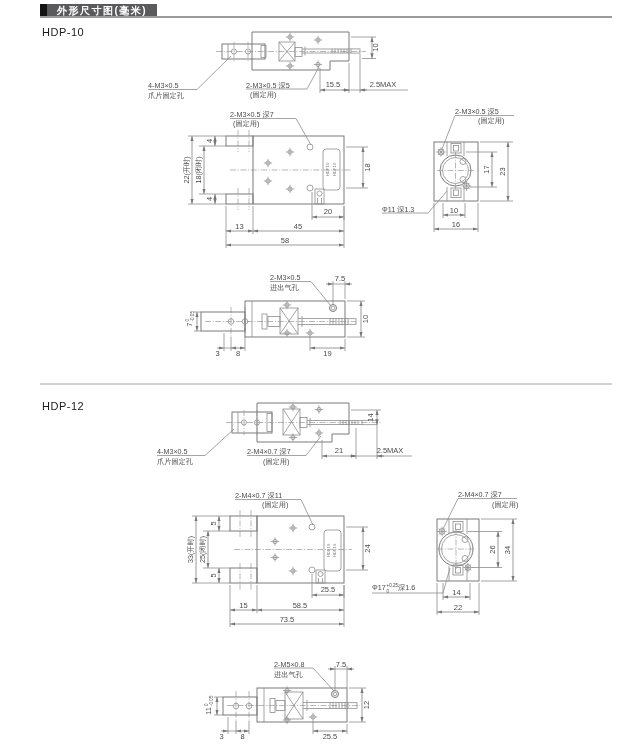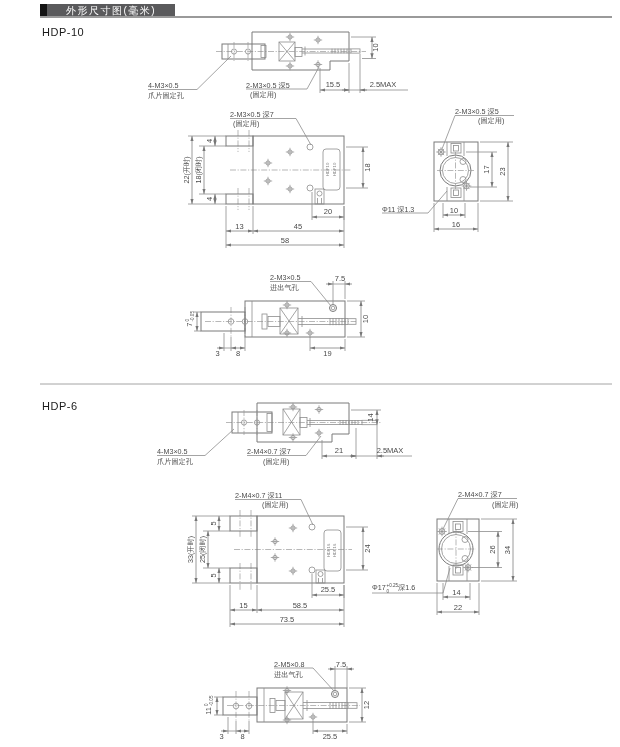--- a/index.html
+++ b/index.html
@@ -1,19 +1,19 @@
 <!DOCTYPE html>
 <html><head>
 <meta charset="utf-8">
 <style>
 html,body{margin:0;padding:0;background:#fff;width:620px;height:747px;overflow:hidden}
 body{font-family:"Liberation Sans",sans-serif;position:relative}
 .hdr{position:absolute;left:40px;top:4px;display:flex;height:14px}
 .hdr .blk{width:7px;background:#141414}
-.hdr .bar{background:#5a5a5c;color:#fff;font-size:10px;font-weight:normal;line-height:14px;padding:0 19px;letter-spacing:1.5px}
+.hdr .bar{background:#5a5a5c;color:#fff;font-size:10px;font-weight:bold;line-height:14px;padding:0 10px;letter-spacing:1.5px}
 .rule{position:absolute;left:40px;top:16px;width:572px;height:1.5px;background:#9a9a9a}
 .model{position:absolute;left:42px;color:#1a1a1a;font-size:11px;font-weight:normal;letter-spacing:.5px}
 #m1{top:26px}
 #m2{top:400px}
 svg{position:absolute;left:0;top:0}
 .o{fill:none;stroke:#7a7a7a;stroke-width:1}
 .t{fill:none;stroke:#8d8d8d;stroke-width:.8}
 .cl{fill:none;stroke:#9a9a9a;stroke-width:.7;stroke-dasharray:6 1.6 1.2 1.6}
 .dm{fill:none;stroke:#828282;stroke-width:.8}
 text{fill:#4a4a4a}
@@ -24,21 +24,21 @@
 </style>
 </head>
 <body>
 
 <div class="hdr">
   <div class="blk"></div>
   <div class="bar">外形尺寸图(毫米)</div>
 </div>
 <div class="rule"></div>
 <div class="model" id="m1">HDP-10</div>
-<div class="model" id="m2">HDP-6</div>
+<div class="model" id="m2">HDP-12</div>
 
 <svg width="620" height="747" viewBox="0 0 620 747">
 <defs>
 <marker id="ar" viewBox="0 0 10 10" refX="9.5" refY="5" markerWidth="7" markerHeight="7" orient="auto-start-reverse">
         <path d="M0,2 9.5,5 0,8z" fill="#777"></path>
       </marker>
 <g id="xh">
         <circle r="2.1" fill="none" stroke="#8d8d8d" stroke-width=".8"></circle>
         <path d="M0,-4.2V4.2M-4.2,0H4.2" stroke="#8d8d8d" stroke-width=".7" fill="none"></path>
       </g>

